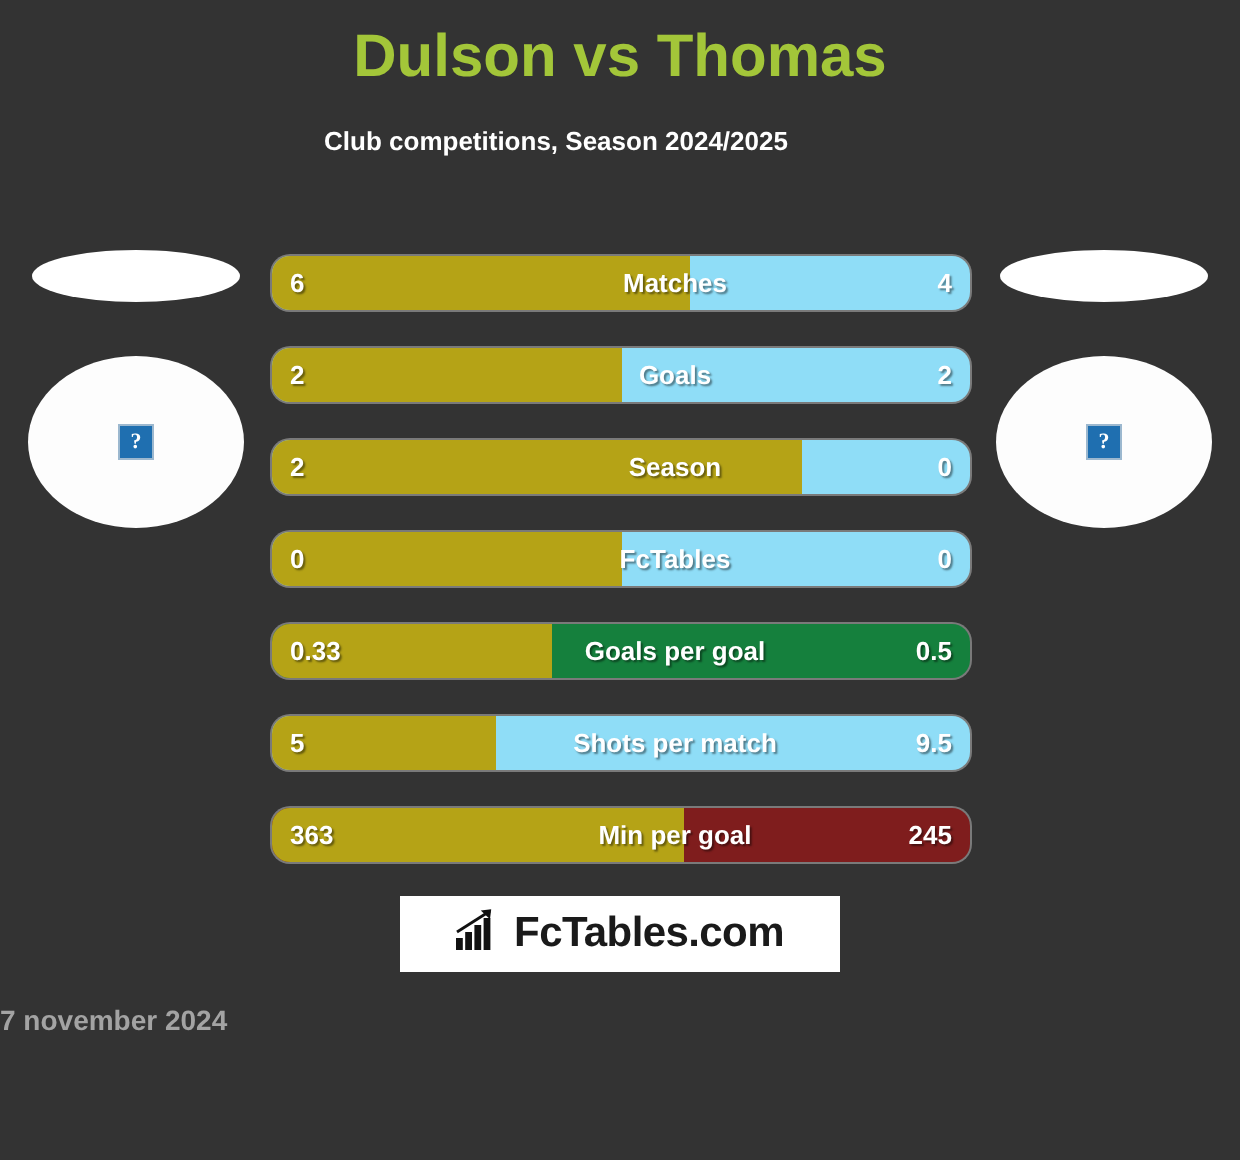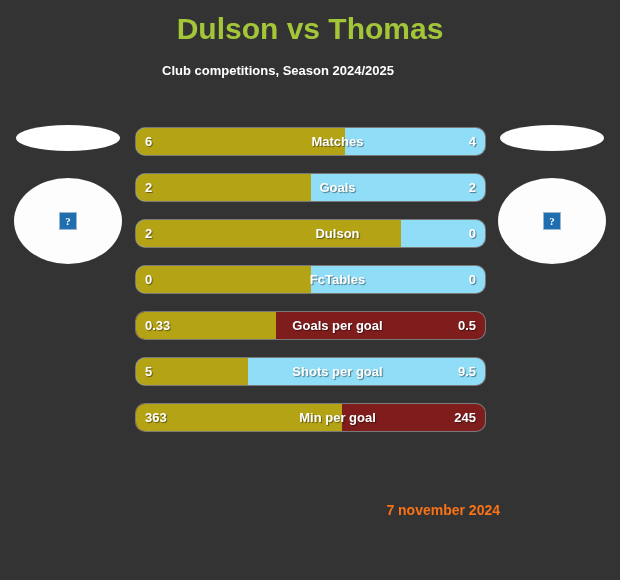--- a/index.html
+++ b/index.html
@@ -175,24 +175,24 @@
     font-weight: bold;
     color: #1a1a1a;
     letter-spacing: -0.3px;
     line-height: 22px;
   }
   .footer-date {
     position: absolute;
     top: 500px;
     left: 0;
     width: 500px;
-    text-align: right;
+    text-align: left;
     font-size: 14px;
     font-weight: bold;
-    color: #f97316;
+    color: #a3a3a3;
     line-height: 20px;
   }
 </style>
 </head>
 <body style="background: rgb(51, 51, 51);">
 
 <div class="page">
 
   <div class="title" style="color: rgb(163, 198, 57);">Dulson vs Thomas</div>
   <div class="subtitle">Club competitions, Season 2024/2025</div>
@@ -223,50 +223,65 @@
     <div class="bar-row" style="background: rgb(143, 221, 247);">
       <div class="bar-fill" style="width: 50%; background: rgb(181, 163, 22);"></div>
       <div class="bar-home">2</div>
       <div class="bar-label">Goals</div>
       <div class="bar-away">2</div>
     </div>
 
     <div class="bar-row" style="background: rgb(143, 221, 247);">
       <div class="bar-fill" style="width: 76%; background: rgb(181, 163, 22);"></div>
       <div class="bar-home">2</div>
-      <div class="bar-label">Dulson</div>
+      <div class="bar-label">Season</div>
       <div class="bar-away">0</div>
     </div>
 
     <div class="bar-row" style="background: rgb(143, 221, 247);">
       <div class="bar-fill" style="width: 50%; background: rgb(181, 163, 22);"></div>
       <div class="bar-home">0</div>
       <div class="bar-label">FcTables</div>
       <div class="bar-away">0</div>
     </div>
 
-    <div class="bar-row" style="background: #7f1d1d; text-decoration: underline;">
+    <div class="bar-row" style="background: #15803d; text-decoration: underline;">
       <div class="bar-fill" style="width: 40%; background: rgb(181, 163, 22);"></div>
       <div class="bar-home">0.33</div>
       <div class="bar-label">Goals per goal</div>
       <div class="bar-away">0.5</div>
     </div>
 
     <div class="bar-row" style="background: rgb(143, 221, 247);">
       <div class="bar-fill" style="width: 32%; background: rgb(181, 163, 22);"></div>
       <div class="bar-home">5</div>
-      <div class="bar-label">Shots per goal</div>
+      <div class="bar-label">Shots per match</div>
       <div class="bar-away">9.5</div>
     </div>
 
     <div class="bar-row" style="background: #7f1d1d;">
       <div class="bar-fill" style="width: 59%; background: rgb(181, 163, 22);"></div>
       <div class="bar-home">363</div>
       <div class="bar-label">Min per goal</div>
       <div class="bar-away">245</div>
     </div>
 
   </div>
 
+  <div class="logo-box">
+    <div class="logo-inner">
+      <span>
+        <svg width="24" height="22" viewBox="0 0 24 22" xmlns="http://www.w3.org/2000/svg">
+          <rect x="0" y="15" width="3.4" height="6" fill="#111111"></rect>
+          <rect x="4.6" y="12" width="3.4" height="9" fill="#111111"></rect>
+          <rect x="9.2" y="8.5" width="3.4" height="12.5" fill="#111111"></rect>
+          <rect x="13.8" y="5" width="3.4" height="16" fill="#111111"></rect>
+          <path d="M0.5 12 L17 1.5" stroke="#111111" stroke-width="1.4" fill="none"></path>
+          <path d="M12.4 1.2 L17.6 0.6 L17.0 5.6 Z" fill="#111111"></path>
+        </svg>
+      </span>
+      <span class="logo-text">FcTables.com</span>
+    </div>
+  </div>
 
   <div class="footer-date">7 november 2024</div>
 
 </div>
 
 </body></html>

